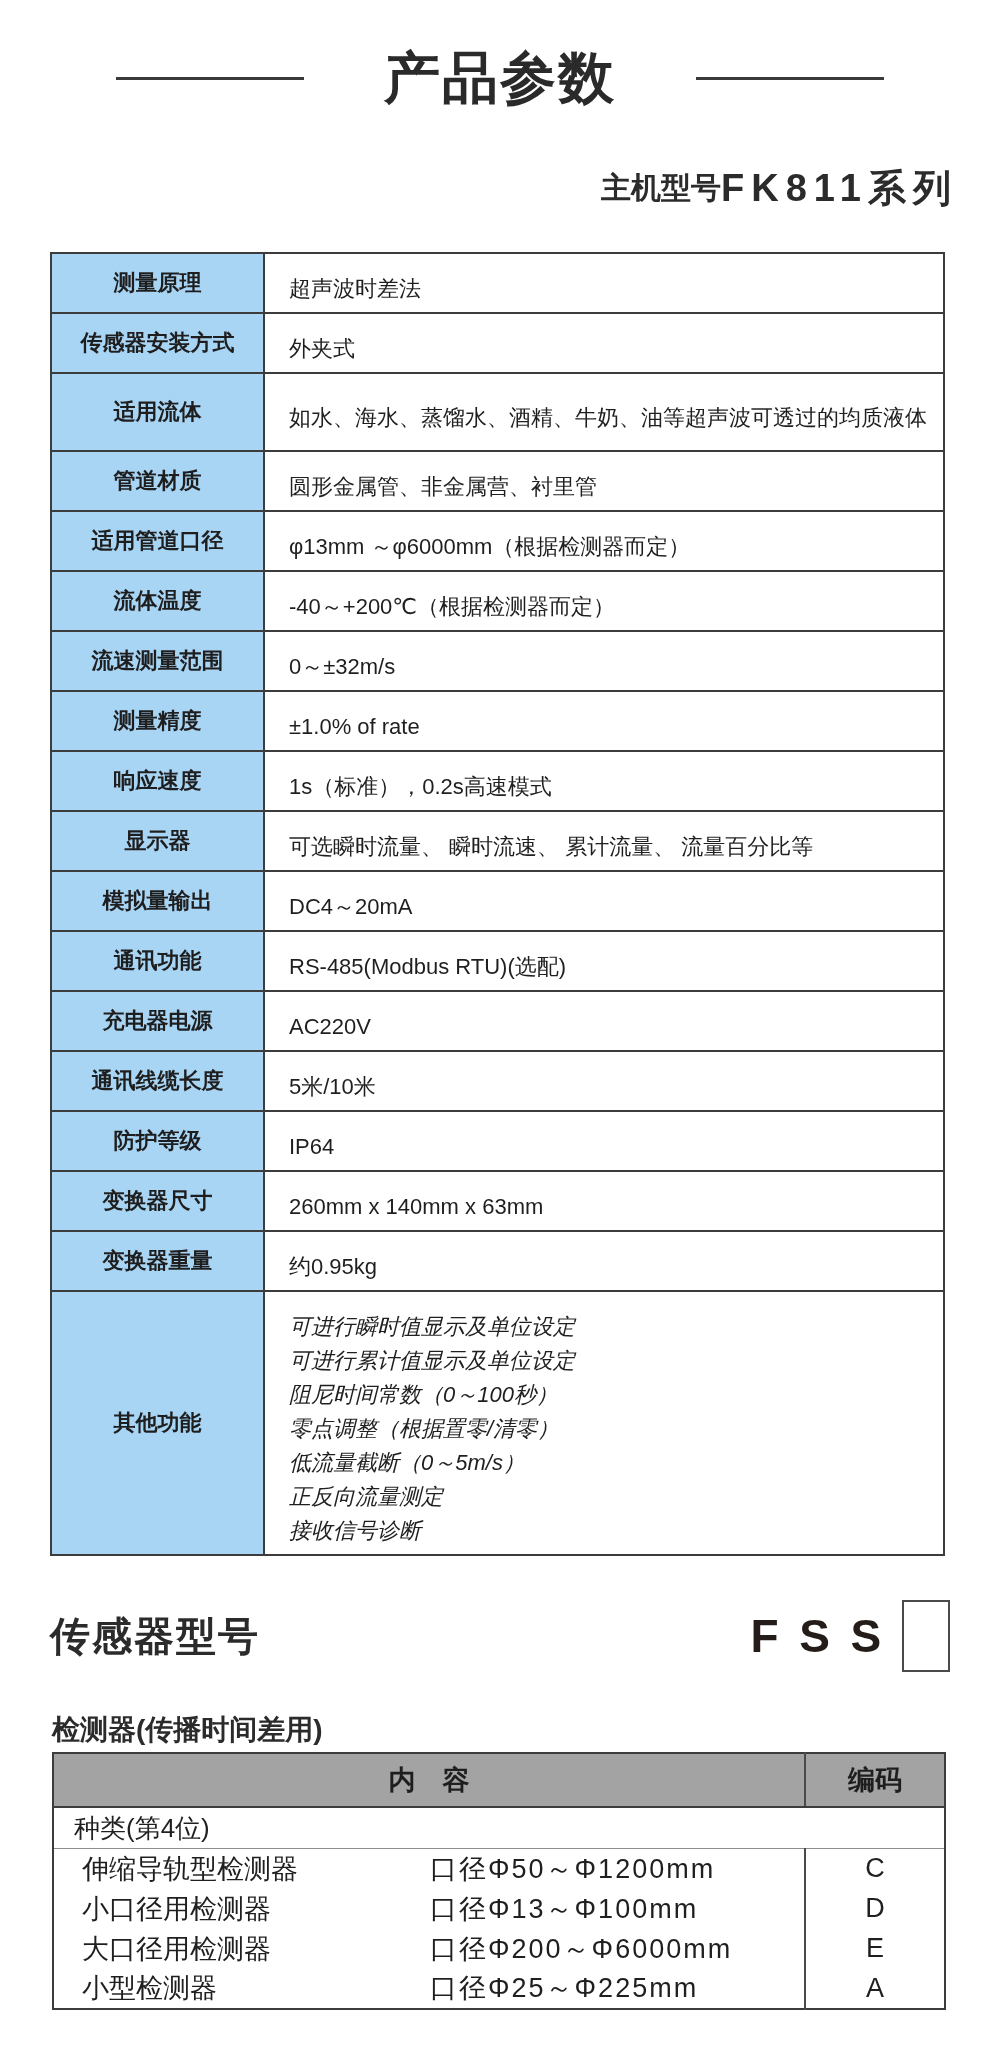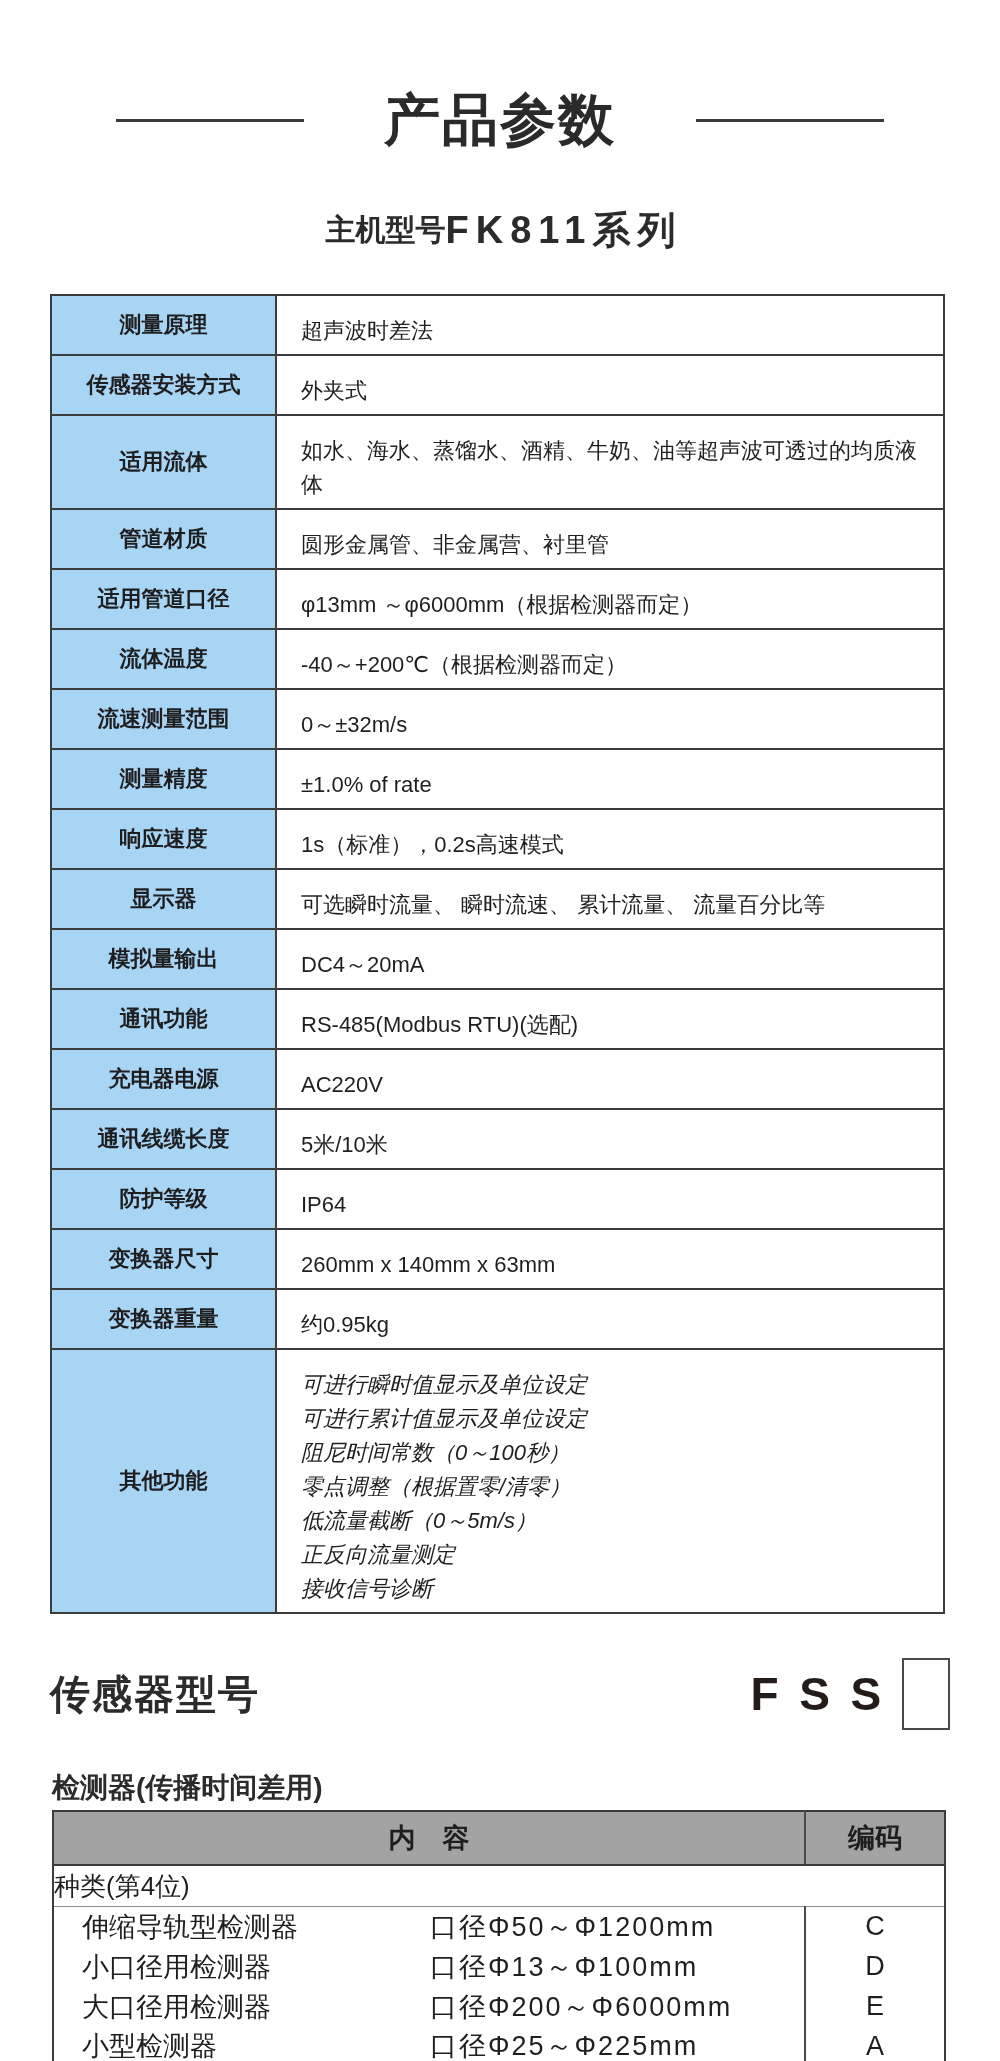--- a/index.html
+++ b/index.html
@@ -3,42 +3,42 @@
 <meta charset="utf-8">
 <style>
   html,body{margin:0;padding:0;background:#ffffff;}
   body{
     width:1000px;height:2061px;overflow:hidden;
     font-family:"Liberation Sans","DejaVu Sans",sans-serif;
     color:#2b2b2b;
   }
   
   .title-wrap{
-    padding-top:88px;height:64px;
+    padding-top:46px;height:64px;
     display:flex;justify-content:center;align-items:center;gap:80px;
   }
   .title-line{width:188px;height:3px;background:#3a3a3a;}
   .page-title{
     margin:0;font-size:56px;line-height:64px;font-weight:900;
     letter-spacing:2px;color:#2a2a2a;
   }
   
   .model-row{
     margin:60px 42px 0 50px;height:36px;
-    display:flex;justify-content:center;align-items:flex-end;
+    display:flex;justify-content:flex-end;align-items:flex-end;
   }
   .model-heading{font-size:30px;font-weight:700;line-height:36px;}
   .model-series{font-size:38px;font-weight:600;letter-spacing:7px;line-height:36px;}
   
   table{border-collapse:collapse;table-layout:fixed;}
   .spec-table{margin:46px 0 0 50px;width:895px;border:2px solid #3c3c3c;}
   .spec-table th{
     width:195px;background:#a9d5f5;
     border:2px solid #3c3c3c;border-left-width:1px;border-right-width:1px;
-    font-size:22px;font-weight:700;text-align:center;padding:0 14px;color:#1e1e1e;
+    font-size:22px;font-weight:700;text-align:center;padding:0 8px;color:#1e1e1e;
   }
   .spec-table td{
     border:2px solid #3c3c3c;border-right-width:1px;
     font-size:22px;font-weight:400;text-align:left;
     padding:18px 14px 6px 24px;line-height:34px;color:#1f1f1f;
   }
   .spec-table tr{height:56px;}
   .spec-table tr.row-tall{height:78px;}
   .spec-table tr.row-multi{height:238px;}
   .preline{white-space:pre-line;font-style:italic;}
@@ -55,21 +55,21 @@
   .code-box{width:44px;height:68px;border:2px solid #4a4a4a;background:#fff;}
   
   .detector-title{margin:42px 0 0 52px;font-size:28px;font-weight:800;line-height:32px;}
   .det-table{margin:6px 0 0 52px;width:894px;border:2px solid #3c3c3c;}
   .det-table th{
     background:#a3a3a3;height:50px;font-size:27px;font-weight:700;
     text-align:center;color:#1e1e1e;border-bottom:2px solid #3c3c3c;
   }
   .det-table th.t2-code{border-left:2px solid #4a4a4a;width:136px;}
   .det-table tr.kind-row td{
-    height:38px;font-size:26px;padding-left:0;
+    height:38px;font-size:26px;padding-left:20px;
     border-bottom:1px solid #8d8d8d;color:#1f1f1f;margin-top:36px;
   }
   .det-table tr.item-row{height:40px;}
   .det-table tr.item-row td{font-size:27px;color:#1f1f1f;border:none;}
   .det-table td.name-cell{width:403px;padding-left:28px;}
   .det-table td.dia-cell{width:355px;letter-spacing:2px;}
   .det-table td.code-cell{border-left:2px solid #4a4a4a !important;text-align:center;}
 </style>
 </head>
 <body>

